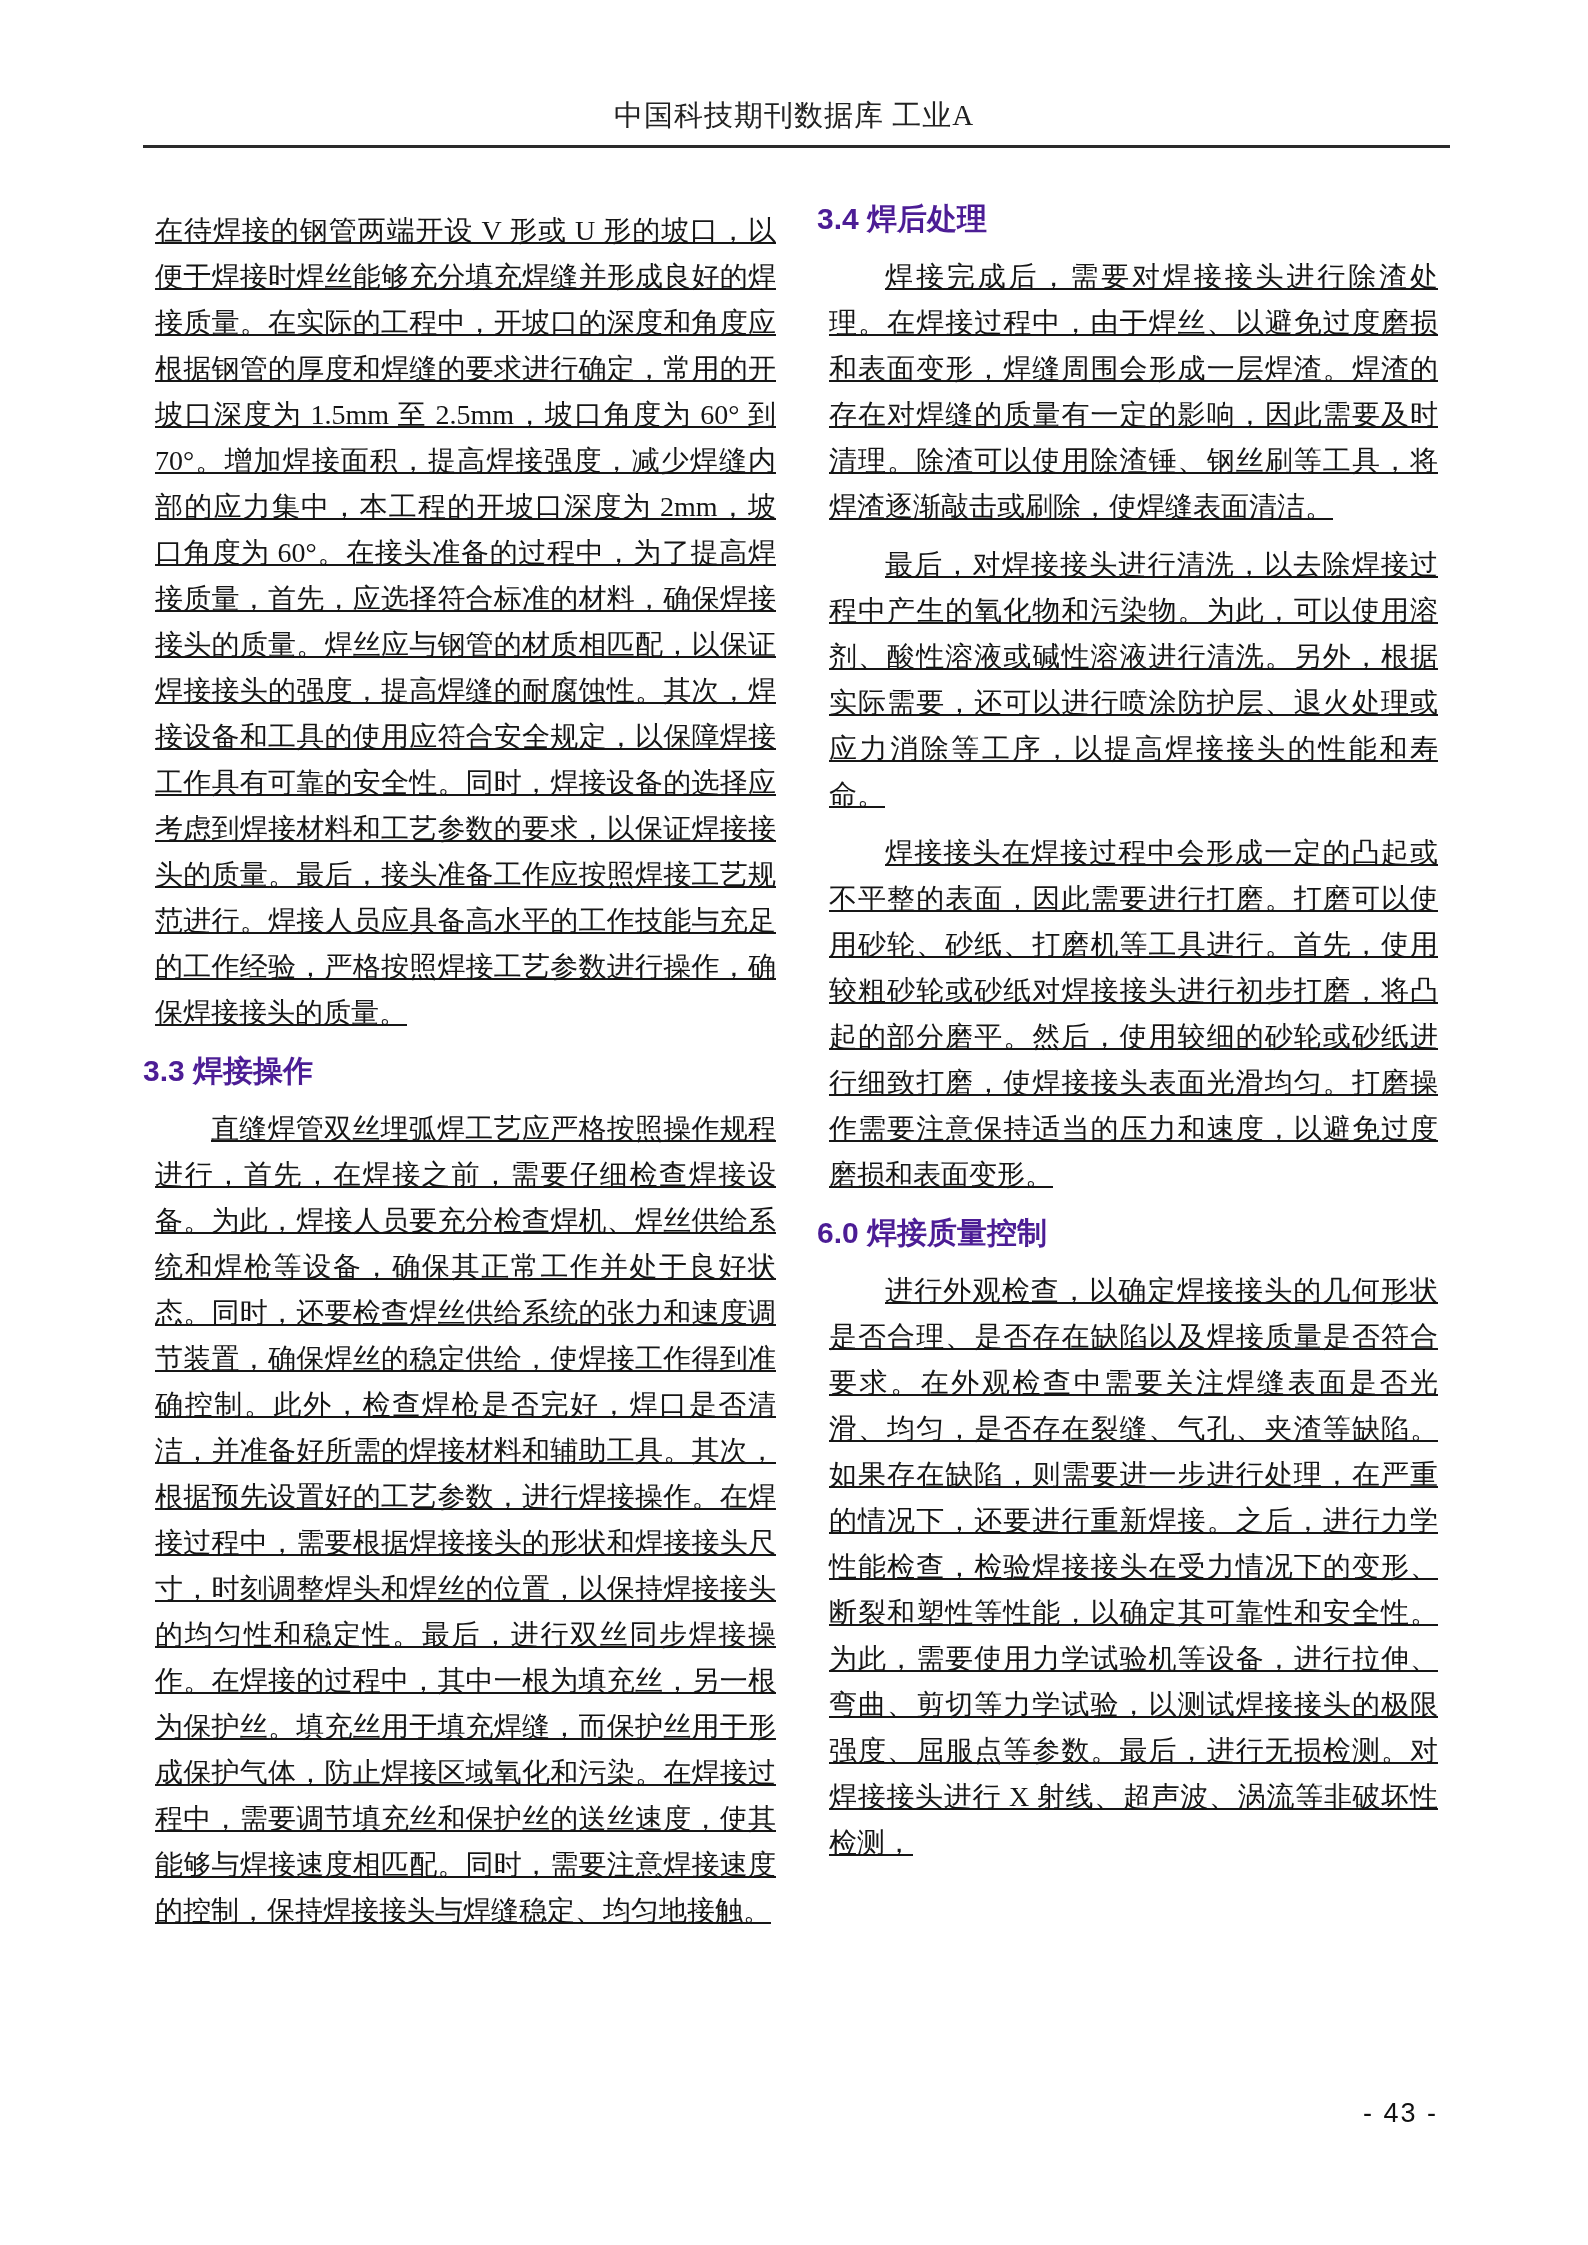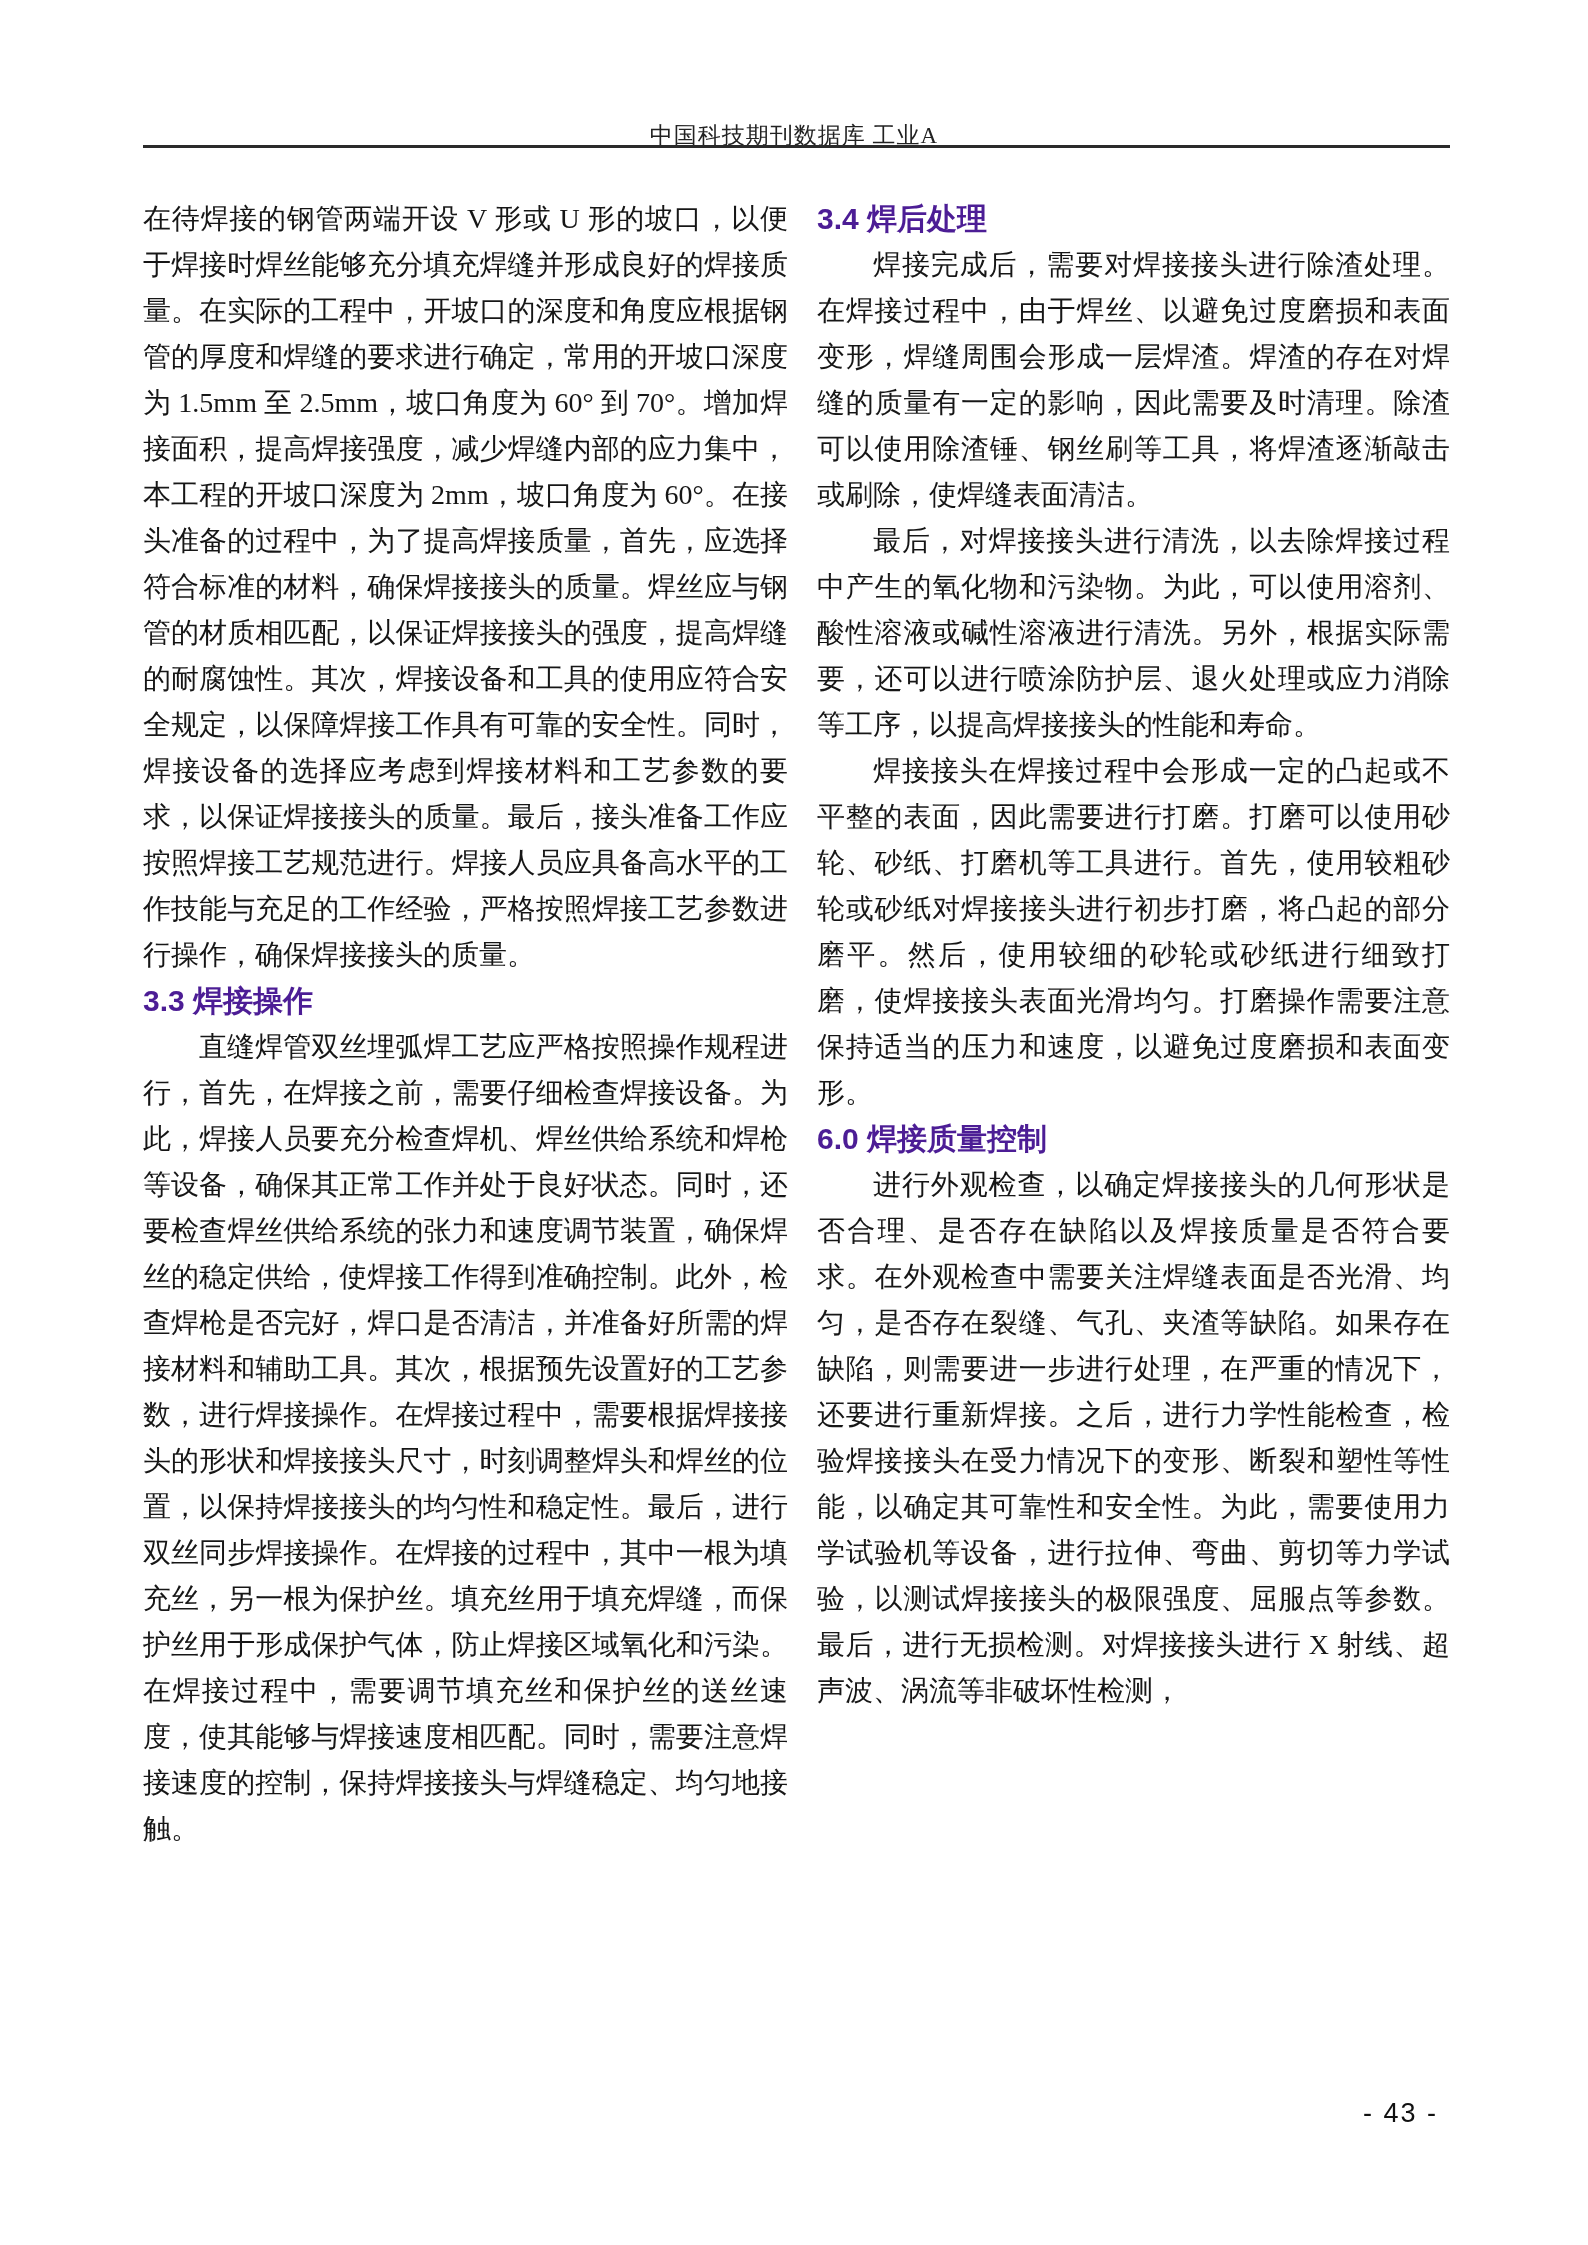--- a/index.html
+++ b/index.html
@@ -11,24 +11,23 @@
     overflow: hidden;
     font-family: "Liberation Serif", "DejaVu Serif", serif;
     color: #1c1c1c;
   }
   .header-title {
     position: absolute;
     top: 96px;
     left: 0;
     width: 100%;
     text-align: center;
-    font-size: 23px;
+    font-size: 29px;
     letter-spacing: 1px;
     color: #222;
-    margin-top: 24px;
   }
   .header-rule {
     position: absolute;
     top: 145px;
     left: 143px;
     width: 1307px;
     height: 0;
     border-top: 3px solid #2a2a2a;
   }
   .columns {
@@ -36,25 +35,26 @@
     top: 196px;
     left: 143px;
     width: 1307px;
     display: flex;
     gap: 29px;
   }
   .col { flex: 0 0 auto; }
   .col-left  { width: 645px; }
   .col-right { width: 633px; }
   .para {
-    margin: 0;
+    margin: 12px;
     font-size: 28px;
     line-height: 46px;
     text-align: justify;
     color: #161616;
+    text-decoration: underline;
   }
   .para.indent { text-indent: 2em; }
   .heading {
     margin: 0;
     font-family: "Liberation Sans", "DejaVu Sans", sans-serif;
     font-weight: 700;
     font-size: 30px;
     line-height: 46px;
     color: #4c1d95;
     text-align: left;

